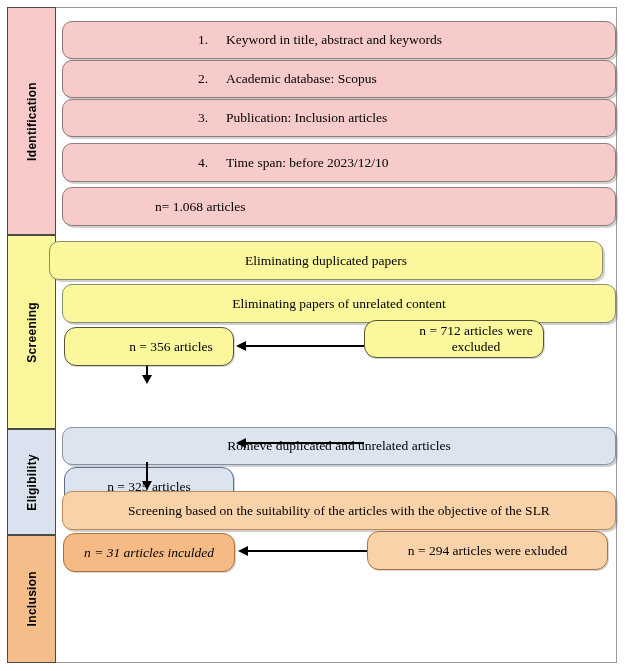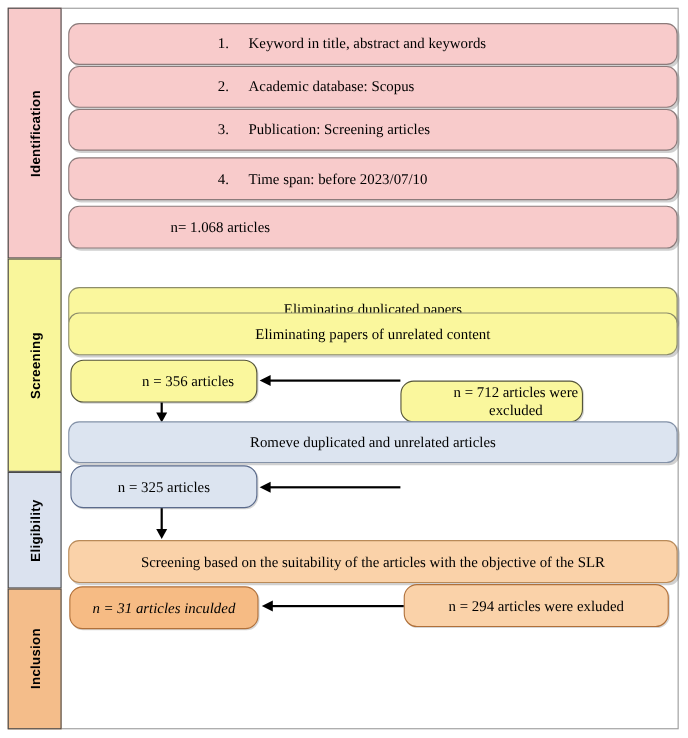--- a/index.html
+++ b/index.html
@@ -35,21 +35,21 @@
   .box{
     position:absolute;box-sizing:border-box;
     display:flex;align-items:center;justify-content:center;
     font-size:13.5px;line-height:1.15;
     border-radius:10px;
     box-shadow:2px 2px 0 rgba(120,120,120,0.35);
     text-align:center;
   }
   .pink{background:#f8cbcb;border:1px solid #8c7b7b;}
   .yellow{background:#faf79d;border:1px solid #8d8d6b;}
-  .blue{background:#dce4f0;border:1px solid #8492a8;}
+  .blue{background:#dce4f0;border:1px solid #8492a8;margin-top:44px;}
   .orange{background:#fad2a9;border:1px solid #b98a58;text-align:right;}
   .sm{border-radius:12px;border-width:1.5px;box-shadow:1px 1px 0 rgba(120,120,120,0.3);}
   .sm.yellow{border-color:#55553a;padding-left:44px;}
   .sm.blue{border-color:#5b6b8c;}
   .sm.orange{border-color:#b0703a;}
   .orange-dark{background:#f6bb84;font-style:italic;}
 
   .list{justify-content:flex-start;padding-left:135px;text-align:left;}
   .list .num{display:inline-block;width:14px;margin-right:14px;}
   .result-left{justify-content:flex-start;padding-left:92px;text-align:left;}
@@ -90,40 +90,40 @@
   <div class="box pink list" style="left:62px;top:21px;width:554px;height:38px;">
     <span class="num">1.</span>
     <span>Keyword in title, abstract and keywords</span>
   </div>
   <div class="box pink list" style="left:62px;top:60px;width:554px;height:38px;">
     <span class="num">2.</span>
     <span>Academic database: Scopus</span>
   </div>
   <div class="box pink list" style="left:62px;top:99px;width:554px;height:38px;">
     <span class="num">3.</span>
-    <span>Publication: Screening articles</span>
+    <span>Publication: Inclusion articles</span>
   </div>
   <div class="box pink list" style="left:62px;top:143px;width:554px;height:39px;">
     <span class="num">4.</span>
-    <span>Time span: before 2023/07/10</span>
+    <span>Time span: before 2023/12/10</span>
   </div>
   <div class="box pink result-left" style="left:62px;top:187px;width:554px;height:39px;">
     <span>n= 1.068 articles</span>
   </div>
 
-  <div class="box yellow" style="left:62px;top:241px;width:554px;height:39px;margin-top:20px;">
+  <div class="box yellow" style="left:49px;top:241px;width:554px;height:39px;">
     <span>Eliminating duplicated papers</span>
   </div>
   <div class="box yellow" style="left:62px;top:284px;width:554px;height:39px;">
     <span>Eliminating papers of unrelated content</span>
   </div>
   <div class="box yellow sm" style="left:64px;top:327px;width:170px;height:39px;">
     <span>n = 356 articles</span>
   </div>
-  <div class="box yellow sm" style="left:364px;top:346px;width:166px;height:38px;">
+  <div class="box yellow sm" style="left:364px;top:320px;width:180px;height:38px;">
     <span>n = 712 articles were excluded</span>
   </div>
 
   <div class="hline" style="left:245px;top:345px;width:119px;"></div>
   <div class="head-left" style="left:236px;top:341px;"></div>
 
   <div class="vline" style="left:146px;top:366px;height:10px;"></div>
   <div class="head-down" style="left:142px;top:375px;"></div>
 
   <div class="box blue" style="left:62px;top:383px;width:554px;height:38px;">

